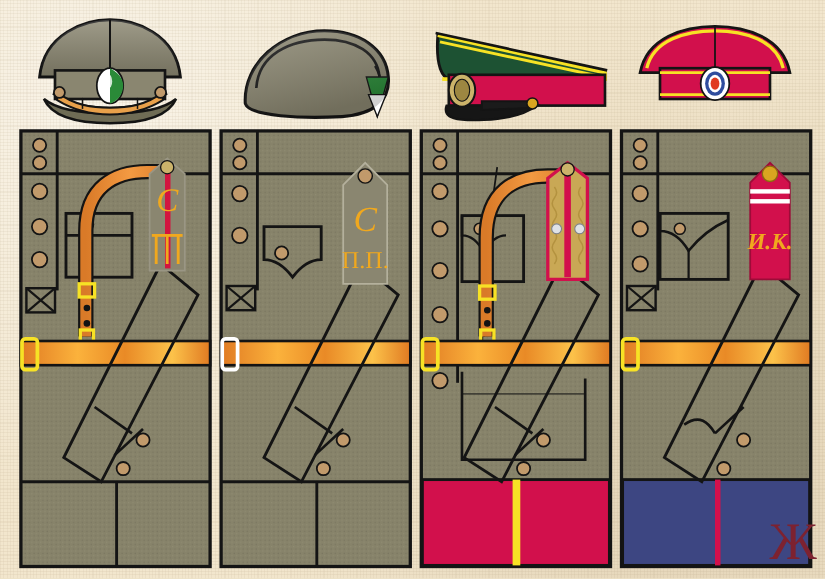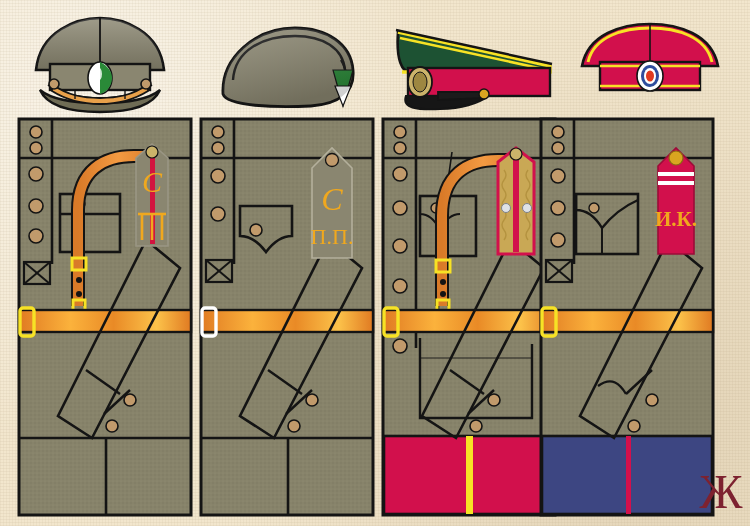--- a/index.html
+++ b/index.html
@@ -325,21 +325,21 @@
         </g>
         <circle cx="134" cy="36" r="6" fill="#cbb36a" stroke="#141414" stroke-width="1.2"></circle>
         <g>
           <circle cx="124" cy="90" r="4.5" fill="#dfe2e6" stroke="#7e8289" stroke-width="1"></circle>
           <circle cx="145" cy="90" r="4.5" fill="#dfe2e6" stroke="#7e8289" stroke-width="1"></circle>
         </g>
       </g>
     </svg>
   </div>
 
-  <div class="panel" style="left:540px;">
+  <div class="panel" style="left:564px;font-style:italic;">
     <svg width="174" height="398" viewBox="0 0 174 398">
       <rect x="1" y="1" width="172" height="396" fill="url(#clothA)" stroke="#141414" stroke-width="3"></rect>
       <g>
         <rect x="2" y="318" width="170" height="78" fill="#3d4682" stroke="#141414" stroke-width="2.6"></rect>
         <rect x="86" y="318" width="5" height="78" fill="#d2104c"></rect>
       </g>
       <line x1="1" y1="40" x2="173" y2="40" stroke="#141414" stroke-width="2.6"></line>
       <line x1="34" y1="1" x2="34" y2="40" stroke="#141414" stroke-width="2.6"></line>
       <line x1="34" y1="40" x2="34" y2="146" stroke="#141414" stroke-width="2.6"></line>
       <g>

